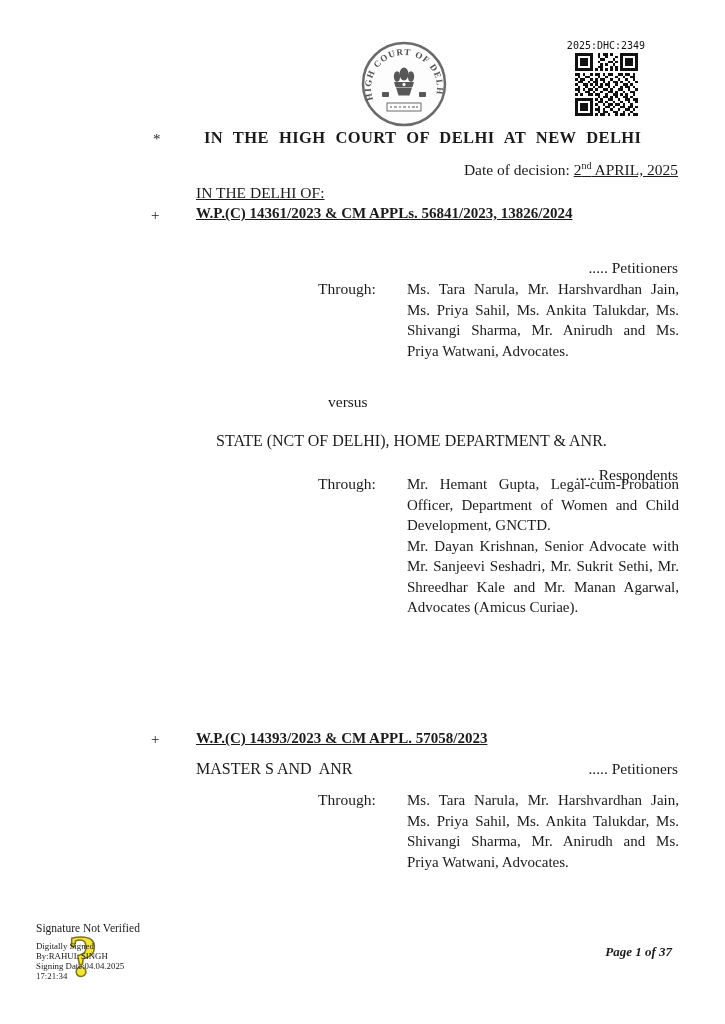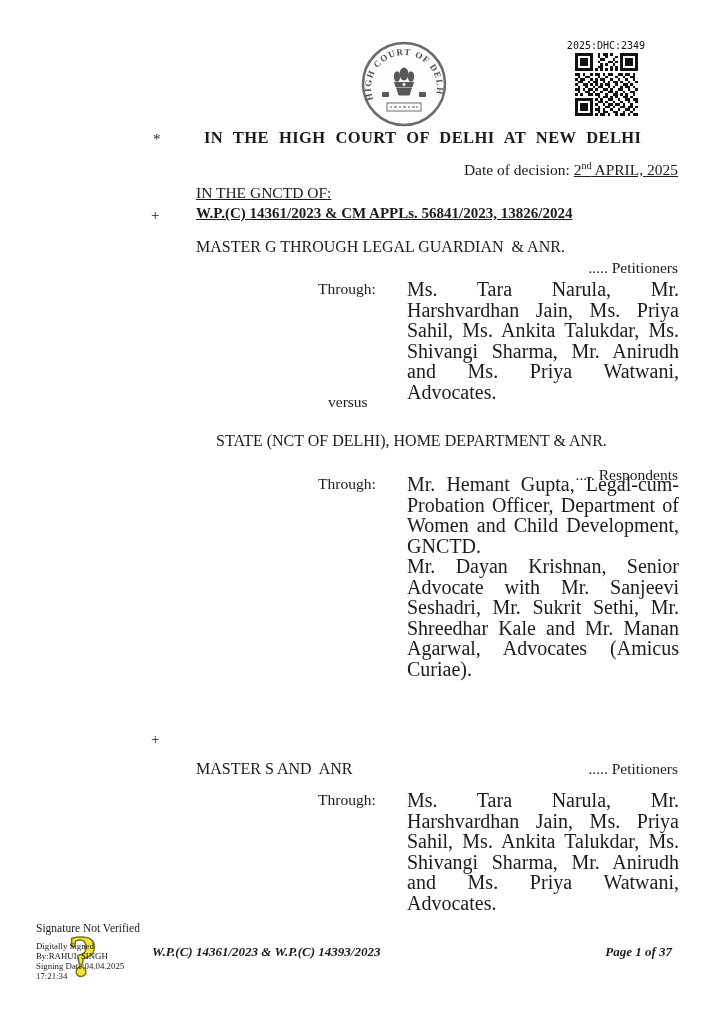--- a/index.html
+++ b/index.html
@@ -24,21 +24,21 @@
   .case-marker { position:absolute; font-size:15px; }
   .m1 { left:151px; top:207px; } .m2 { left:151px; top:731px; }
   .case-title { position:absolute; left:196px; font-size:15px; font-weight:bold; text-decoration:underline; white-space:nowrap; }
   .t1 { top:205px; } .t2 { top:730px; }
   .party { position:absolute; left:196px; font-size:16px; white-space:pre-wrap; }
   .p1 { top:238px; }
   .role-right { position:absolute; left:196px; width:482px; text-align:right; font-size:15.5px; }
   .r1 { top:259px; } .r2 { top:466px; }
   .through-label { position:absolute; left:318px; font-size:15.5px; line-height:20.5px; }
   .tl1 { top:279px; } .tl2 { top:474px; } .tl3 { top:790px; }
-  .counsel { position:absolute; left:407px; width:272px; font-size:20px; line-height:20.5px; text-align:justify; }
+  .counsel { position:absolute; left:407px; width:272px; font-size:15px; line-height:20.5px; text-align:justify; }
   .c1 { top:279px; } .c2 { top:474px; } .c3 { top:790px; }
   .counsel p { margin:0; }
   .versus { position:absolute; left:328px; top:393px; font-size:15.5px; }
   .resp-party { position:absolute; left:196px; top:432px; font-size:16px; white-space:pre-wrap;margin-left:20px; }
   .case2-party-row { position:absolute; left:196px; top:760px; width:482px;
                      display:flex; justify-content:space-between; align-items:baseline;gap:20px; }
   .case2-party-row .party-name { font-size:16px; white-space:pre-wrap; }
   .case2-party-row .party-role { font-size:15.5px; }
   
   .stamp { position:absolute; left:36px; top:922px; width:135px; }
@@ -91,54 +91,53 @@
         <path d="M9 0h1v1H9z M11 0h2v1h-2z M14 0h1v1h-1z M9 1h1v1H9z M12 1h1v1h-1z M16 1h1v1h-1z M10 2h2v1h-2z M15 2h1v1h-1z M9 3h1v1H9z M13 3h2v1h-2z M16 3h1v1h-1z M10 4h1v1h-1z M12 4h1v1h-1z M15 4h1v1h-1z M9 5h2v1H9z M14 5h1v1h-1z M16 5h1v1h-1z"></path>
         <path d="M0 8h2v1H0z M3 8h1v1H3z M8 8h2v1H8z M11 8h1v1h-1z M13 8h2v1h-2z M17 8h2v1h-2z M20 8h2v1h-2z M23 8h1v1h-1z M1 9h1v1H1z M4 9h2v1H4z M9 9h1v1H9z M12 9h1v1h-1z M16 9h1v1h-1z M19 9h1v1h-1z M22 9h2v1h-2z M0 10h1v1H0z M2 10h2v1H2z M8 10h1v1H8z M10 10h2v1h-2z M14 10h1v1h-1z M17 10h1v1h-1z M20 10h1v1h-1z M23 10h1v1h-1z M1 11h2v1H1z M5 11h1v1H5z M7 11h2v1H7z M11 11h1v1h-1z M13 11h1v1h-1z M15 11h2v1h-2z M18 11h1v1h-1z M21 11h1v1h-1z M24 11h1v1h-1z M0 12h1v1H0z M3 12h2v1H3z M8 12h1v1H8z M10 12h1v1h-1z M12 12h2v1h-2z M16 12h1v1h-1z M19 12h2v1h-2z M22 12h1v1h-1z M1 13h1v1H1z M4 13h1v1H4z M7 13h1v1H7z M9 13h2v1H9z M13 13h1v1h-1z M15 13h1v1h-1z M18 13h1v1h-1z M20 13h2v1h-2z M23 13h1v1h-1z M0 14h2v1H0z M3 14h1v1H3z M5 14h1v1H5z M8 14h1v1H8z M11 14h2v1h-2z M14 14h1v1h-1z M17 14h2v1h-2z M21 14h1v1h-1z M24 14h1v1h-1z M1 15h1v1H1z M4 15h2v1H4z M7 15h1v1H7z M10 15h1v1h-1z M13 15h2v1h-2z M16 15h1v1h-1z M19 15h1v1h-1z M22 15h2v1h-2z M0 16h1v1H0z M2 16h1v1H2z M5 16h1v1H5z M8 16h2v1H8z M12 16h1v1h-1z M15 16h2v1h-2z M18 16h1v1h-1z M20 16h1v1h-1z M23 16h1v1h-1z"></path>
         <path d="M9 17h1v1H9z M11 17h2v1h-2z M14 17h1v1h-1z M16 17h1v1h-1z M19 17h2v1h-2z M22 17h1v1h-1z M8 18h1v1H8z M10 18h1v1h-1z M13 18h2v1h-2z M17 18h1v1h-1z M20 18h2v1h-2z M23 18h2v1h-2z M9 19h2v1H9z M12 19h1v1h-1z M15 19h1v1h-1z M18 19h1v1h-1z M21 19h1v1h-1z M24 19h1v1h-1z M8 20h1v1H8z M11 20h1v1h-1z M13 20h2v1h-2z M16 20h2v1h-2z M19 20h1v1h-1z M22 20h1v1h-1z M9 21h1v1H9z M12 21h2v1h-2z M15 21h1v1h-1z M18 21h2v1h-2z M21 21h2v1h-2z M24 21h1v1h-1z M8 22h2v1H8z M11 22h1v1h-1z M14 22h1v1h-1z M17 22h1v1h-1z M20 22h2v1h-2z M23 22h1v1h-1z M9 23h1v1H9z M11 23h2v1h-2z M15 23h2v1h-2z M19 23h1v1h-1z M22 23h1v1h-1z M8 24h1v1H8z M10 24h2v1h-2z M13 24h1v1h-1z M16 24h1v1h-1z M18 24h2v1h-2z M21 24h1v1h-1z M23 24h2v1h-2z"></path>
       </g>
     </svg>
   </div>
 
   <div class="star-marker">*</div>
   <div class="court-title">IN THE HIGH COURT OF DELHI AT NEW DELHI</div>
   <div class="date-line"><span>Date of decision: </span><span class="u"><span>2</span><sup class="ord">nd</sup><span> APRIL, 2025</span></span></div>
-  <div class="matter-label">IN THE GNCTD OF:</div>
+  <div class="matter-label">IN THE DELHI OF:</div>
 
   <div class="case-marker m1">+</div>
   <div class="case-title t1">W.P.(C) 14361/2023 &amp; CM APPLs. 56841/2023, 13826/2024</div>
-  <div class="party p1">MASTER G THROUGH LEGAL GUARDIAN  &amp; ANR.</div>
   <div class="role-right r1">..... Petitioners</div>
   <div class="through-label tl1">Through:</div>
   <div class="counsel c1">Ms. Tara Narula, Mr. Harshvardhan Jain, Ms. Priya Sahil, Ms. Ankita Talukdar, Ms. Shivangi Sharma, Mr. Anirudh and Ms. Priya Watwani, Advocates.</div>
 
   <div class="versus">versus</div>
 
   <div class="resp-party">STATE (NCT OF DELHI), HOME DEPARTMENT &amp; ANR.</div>
   <div class="role-right r2">..... Respondents</div>
   <div class="through-label tl2">Through:</div>
   <div class="counsel c2">
     <p>Mr. Hemant Gupta, Legal-cum-Probation Officer, Department of Women and Child Development, GNCTD.</p>
     <p>Mr. Dayan Krishnan, Senior Advocate with Mr. Sanjeevi Seshadri, Mr. Sukrit Sethi, Mr. Shreedhar Kale and Mr. Manan Agarwal, Advocates (Amicus Curiae).</p>
   </div>
 
   <div class="case-marker m2">+</div>
+  <div class="case-title t2">W.P.(C) 14393/2023 &amp; CM APPL. 57058/2023</div>
   <div class="case2-party-row">
     <span class="party-name">MASTER S AND  ANR</span>
     <span class="party-role">..... Petitioners</span>
   </div>
   <div class="through-label tl3">Through:</div>
   <div class="counsel c3">Ms. Tara Narula, Mr. Harshvardhan Jain, Ms. Priya Sahil, Ms. Ankita Talukdar, Ms. Shivangi Sharma, Mr. Anirudh and Ms. Priya Watwani, Advocates.</div>
 
   <div class="stamp">
     <div class="stamp-q">?</div>
     <div class="stamp-title">Signature Not Verified</div>
     <div class="stamp-lines">
       <div>Digitally Signed</div>
       <div>By:RAHUL SINGH</div>
       <div>Signing Date:04.04.2025</div>
       <div>17:21:34</div>
     </div>
   </div>
 
-  <div class="footer-case">W.P.(C) 14361/2023 &amp; W.P.(C) 14393/2023</div>
   <div class="footer-page">Page 1 of 37</div>
 
 </div>
 
 </body></html>

